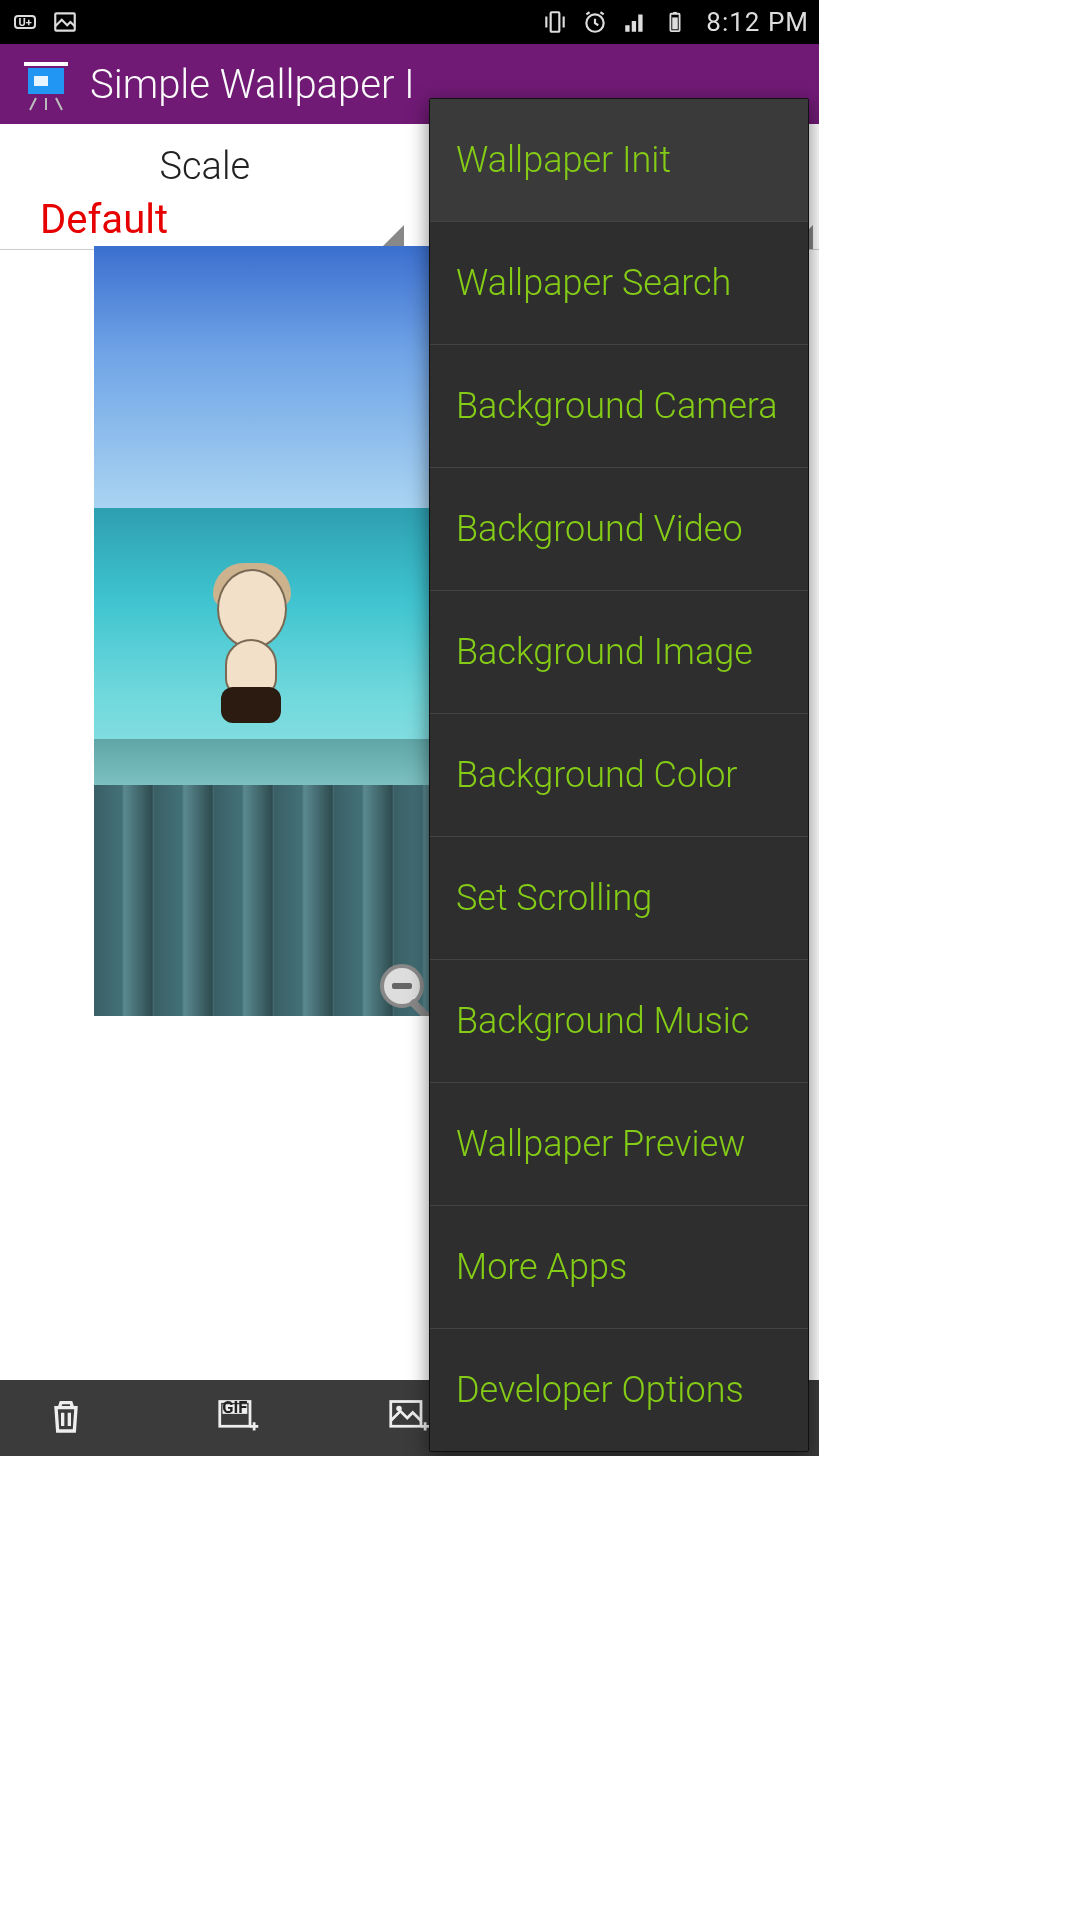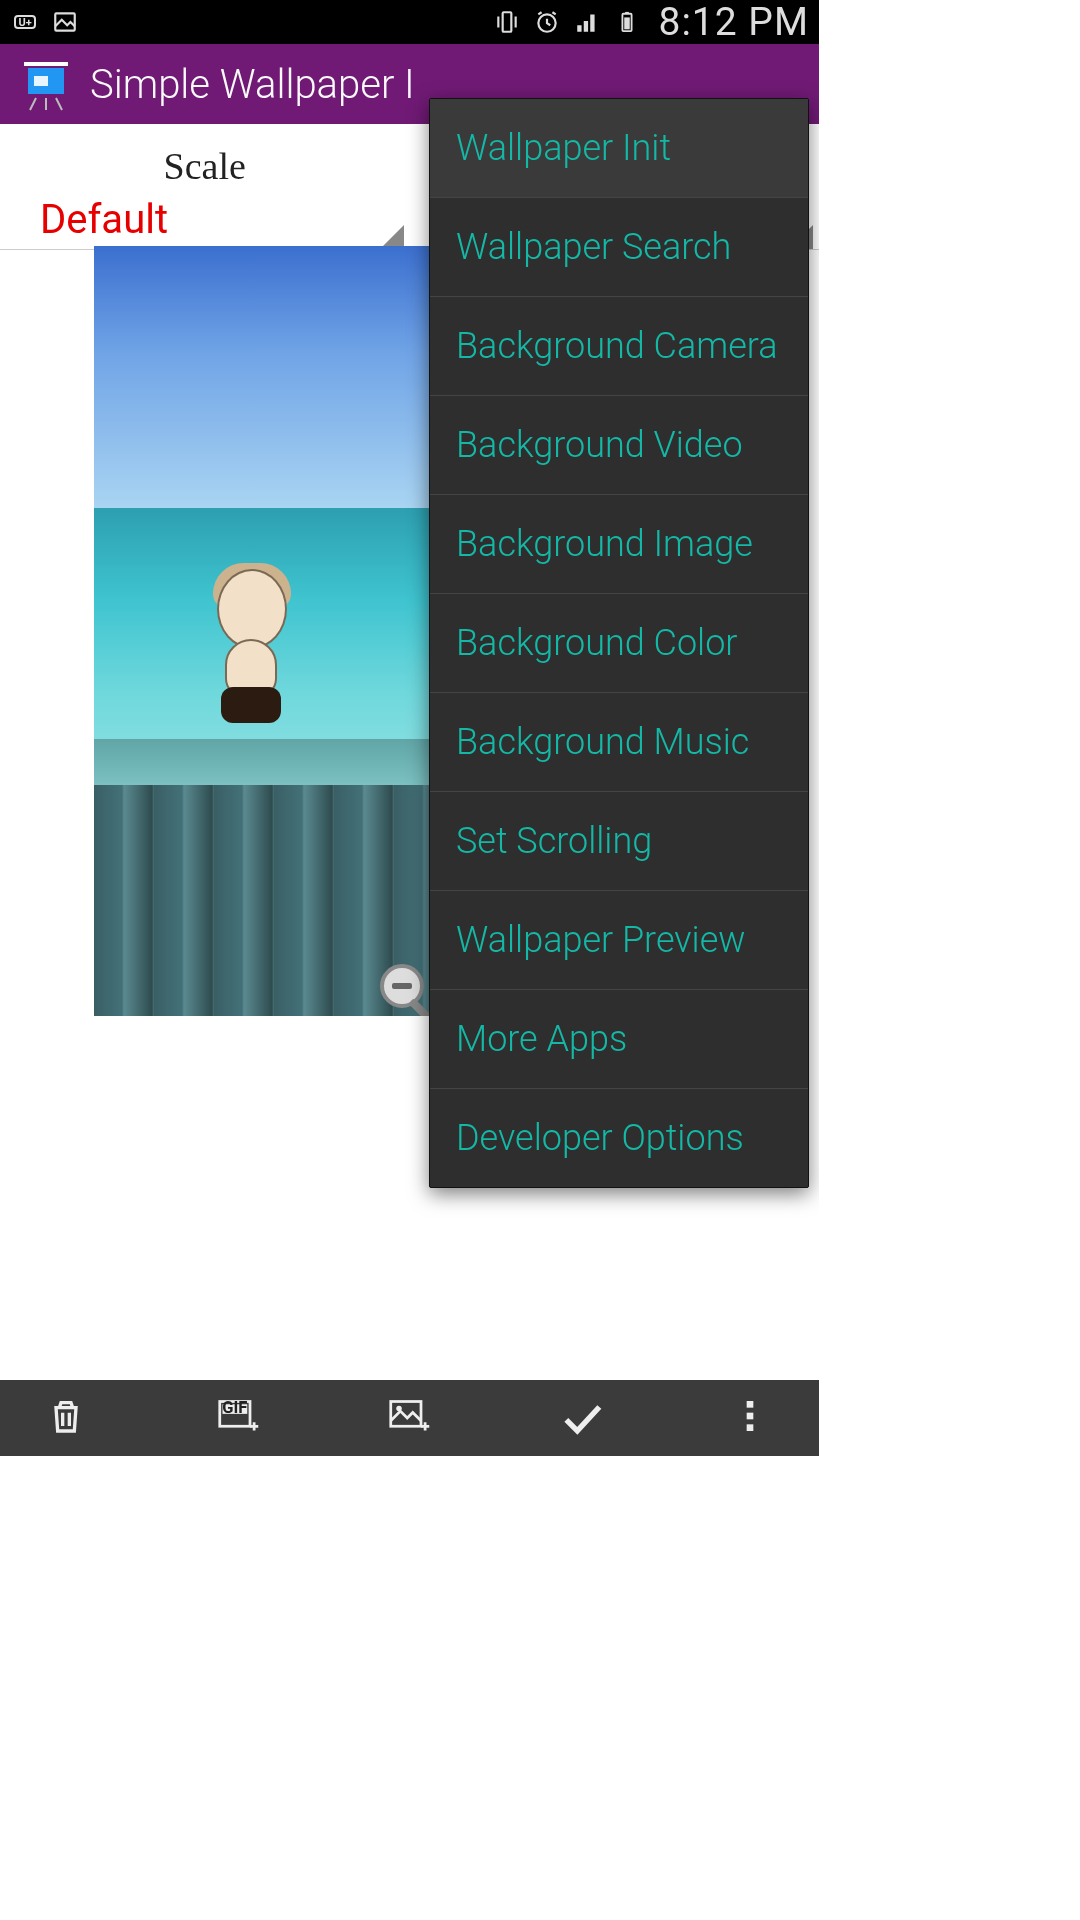--- a/index.html
+++ b/index.html
@@ -3,30 +3,30 @@
 <meta charset="utf-8">
 <style>
   * { margin: 0; padding: 0; box-sizing: border-box; }
   html, body { width: 819px; height: 1456px; overflow: hidden; }
   body { font-family: Roboto, Arial, sans-serif; background: #fff; position: relative; }
 
   
   .statusbar { height: 44px; background: #000; color: #ddd; display: flex; align-items: center; padding: 0 10px; font-size: 30px; }
   .statusbar .left { display: flex; gap: 10px; align-items: center; }
   .statusbar .right { margin-left: auto; display: flex; gap: 10px; align-items: center; }
-  .statusbar .time { font-size: 39px; letter-spacing: 1px; margin-left: 6px; }
+  .statusbar .time { font-size: 26px; letter-spacing: 1px; margin-left: 6px; }
   .sb-ic { display: inline-flex; align-items: center; justify-content: center; width: 30px; height: 30px; }
 
   
   .appbar { height: 80px; background: #701a75; color: #fafafa; display: flex; align-items: center; padding: 0 18px; gap: 16px; font-size: 40px; font-weight: 300; }
   .appbar .app-icon { width: 56px; height: 56px; display: flex; align-items: center; justify-content: center; }
 
   
   .content { position: relative; height: calc(100% - 44px - 80px - 80px); background: #fff; }
-  .labels-row { display: flex; padding: 20px 0 0 0; font-family: Liberation Serif, serif; }
+  .labels-row { display: flex; padding: 20px 0 0 0; }
   .label-cell { flex: 1; text-align: center; font-size: 38px; color: #222; font-weight: 300; }
   .dropdown-row { display: flex; border-bottom: 1px solid #ccc; }
   .dropdown-cell { flex: 1; position: relative; padding: 8px 20px 6px 40px; font-size: 40px; font-weight: 400; }
   .dropdown-cell.red { color: #e60000; padding-left: 40px; }
   .dropdown-cell .tri { position: absolute; right: 6px; bottom: 0; width: 0; height: 0; border-style: solid; border-width: 0 0 24px 24px; border-color: transparent transparent #888 transparent; }
 
   
   .preview-wrap { position: absolute; top: 122px; left: 94px; width: 630px; height: 770px; overflow: hidden; }
   .preview-bg { position: absolute; inset: 0; }
   .sky { position: absolute; top: 0; left: 0; right: 0; height: 34%; background: linear-gradient(to bottom, #3b6fcf 0%, #6fa3e6 40%, #a9d4f2 100%); }
@@ -35,21 +35,21 @@
   .dock-shadow { position: absolute; bottom: 22%; left: 0; right: 0; height: 14%; background: linear-gradient(180deg, rgba(0,0,0,0.25), rgba(0,0,0,0) ); }
   .figure { position: absolute; top: 42%; left: 18%; width: 90px; height: 170px; }
   .fig-head { position: absolute; top: 0; left: 10px; width: 70px; height: 80px; background: #f2e0c8; border-radius: 50%; border: 2px solid #7a6a55; }
   .fig-hair { position: absolute; top: -6px; left: 6px; width: 78px; height: 46px; background: #cdb38d; border-radius: 40px 40px 20px 20px; }
   .fig-body { position: absolute; top: 70px; left: 18px; width: 52px; height: 58px; background: #f2e0c8; border-radius: 28px 28px 20px 20px; border: 2px solid #7a6a55; }
   .fig-shorts { position: absolute; top: 118px; left: 14px; width: 60px; height: 36px; background: #2b1b11; border-radius: 12px; }
   .zoom-out { position: absolute; bottom: -10px; left: 50%; transform: translateX(-50%); width: 66px; height: 66px; }
 
   
   .menu { position: absolute; top: 98px; right: 10px; width: 380px; background: #2e2e2e; border: 1px solid #111; border-radius: 2px; box-shadow: 0 6px 20px rgba(0,0,0,0.5); z-index: 50; }
-  .menu-item { padding: 28px 26px; color: #14b8a6; font-size: 36px; font-weight: 300; border-bottom: 1px solid #444; cursor: pointer; }
+  .menu-item { padding: 40px 26px; color: #84cc16; font-size: 36px; font-weight: 300; border-bottom: 1px solid #444; cursor: pointer; }
   .menu-item:first-child { background: #3a3a3a; }
   .menu-item:last-child { border-bottom: none; }
 
   
   .bottombar { position: absolute; bottom: 0; left: 0; right: 0; height: 76px; background: #3b3b3b; display: flex; gap: 36px; }
   .bb-btn { flex: 1; display: flex; align-items: center; justify-content: center; }
   .bb-ic { width: 44px; height: 44px; color: #eee; }
   .gif-badge { font-size: 12px; font-weight: 700; fill: #222; }
 </style>
 </head>
@@ -150,22 +150,22 @@
   </div>
 </div>
 
 <div class="menu">
   <div class="menu-item">Wallpaper Init</div>
   <div class="menu-item">Wallpaper Search</div>
   <div class="menu-item">Background Camera</div>
   <div class="menu-item">Background Video</div>
   <div class="menu-item">Background Image</div>
   <div class="menu-item">Background Color</div>
+  <div class="menu-item">Set Scrolling</div>
   <div class="menu-item">Background Music</div>
-  <div class="menu-item">Set Scrolling</div>
   <div class="menu-item">Wallpaper Preview</div>
   <div class="menu-item">More Apps</div>
   <div class="menu-item">Developer Options</div>
 </div>
 
 <div class="bottombar">
   <div class="bb-btn">
     <span class="bb-ic">
       <svg viewBox="0 0 24 24" width="40" height="40">
           <path d="M6 7h12l-1 14H7zM9 4h6l1 3H8z" fill="none" stroke="#eee" stroke-width="2"></path>

